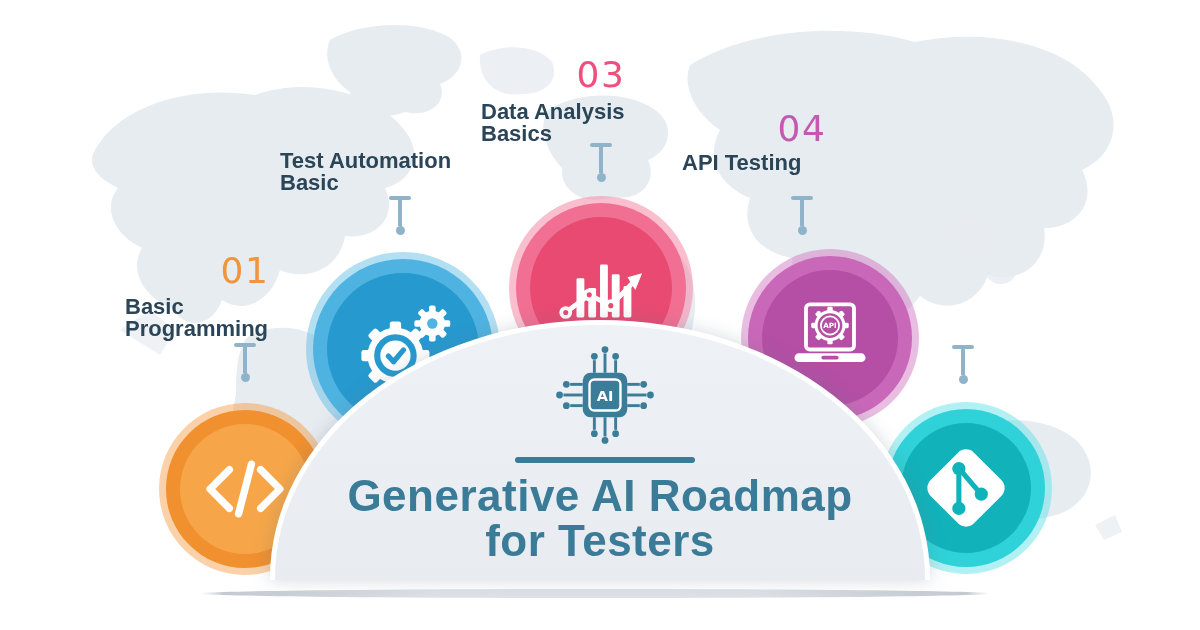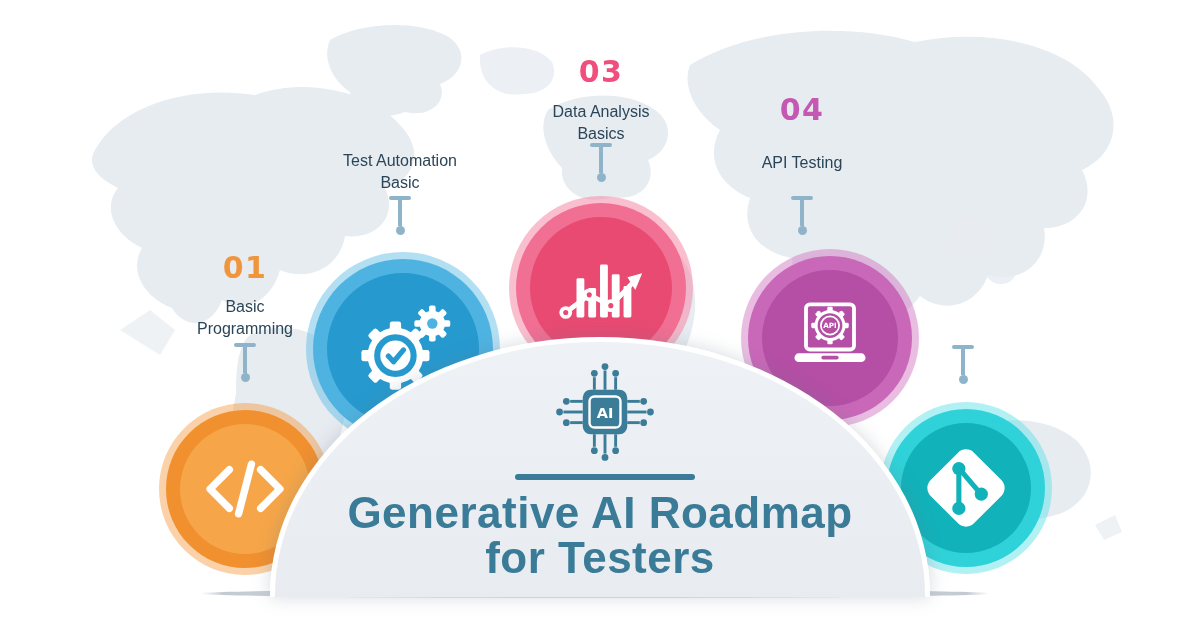--- a/index.html
+++ b/index.html
@@ -47,49 +47,49 @@
     position:absolute;left:200px;top:589px;width:790px;height:9px;z-index:3;
     border-radius:50%;
     background:linear-gradient(to right,
       rgba(185,192,201,0) 0%, rgba(185,192,201,0.85) 3%,
       rgba(203,209,216,0.65) 30%, rgba(203,209,216,0.65) 70%,
       rgba(185,192,201,0.85) 97%, rgba(185,192,201,0) 100%);
   }
 
   
   .dome{
-    position:absolute;left:270px;top:337px;width:660px;height:260px;z-index:4;
+    position:absolute;left:270px;top:320px;width:660px;height:260px;z-index:4;
     box-sizing:border-box;
     border:5px solid #ffffff;border-bottom:none;
     border-radius:330px 330px 0 0 / 258px 258px 0 0;
     background:linear-gradient(180deg,#eef1f5 0%,#e8ecf0 100%);
     box-shadow:0 0 18px rgba(104,118,134,0.28);
   }
   .chip{position:absolute;left:272px;top:12px;}
   .divider{position:absolute;left:240px;top:132px;width:180px;height:6px;border-radius:3px;background:#3a7b97;}
   .dome-title{
     position:absolute;left:0;right:0;top:148px;text-align:center;
     font-size:44px;line-height:45px;font-weight:bold;letter-spacing:0.5px;color:#3a7b97;
   }
 
   
   .num{
     position:absolute;z-index:5;width:200px;text-align:center;
-    font-family:"DejaVu Sans",sans-serif;font-weight:bold;
-    font-size:30px;letter-spacing:1.5px;
+    font-family:"DejaVu Sans",sans-serif;font-weight:normal;
+    font-size:36px;letter-spacing:1.5px;
   }
   .n1{left:145px;top:250px;color:#f0953b;}
   .n2{left:300px;top:107px;color:#35aee5;}
   .n3{left:501px;top:54px; color:#f04e7c;}
-  .n4{left:702px;top:92px;color:#c558b2;}
+  .n4{left:702px;top:108px;color:#c558b2;}
   .n5{left:863px;top:258px;color:#2ecada;}
 
   .steplabel{
-    position:absolute;z-index:5;width:240px;text-align:center;
-    font-size:16px;line-height:21.5px;font-weight:400;color:#2b4558;
+    position:absolute;z-index:5;width:240px;
+    font-size:22px;line-height:21.5px;font-weight:700;color:#2b4558;
   }
   .l1{left:125px;top:296px;}
   .l2{left:280px;top:150px;}
   .l3{left:481px;top:101px;}
   .l4{left:682px;top:152px;}
   .l5{left:843px;top:304px;}
 
   .connector{position:absolute;z-index:5;width:22px;display:flex;flex-direction:column;align-items:center;}
   .connector .tbar{width:22px;height:4px;border-radius:2px;background:#8fb4ca;}
   .connector .vline{width:3.5px;height:26px;background:#8fb4ca;}

